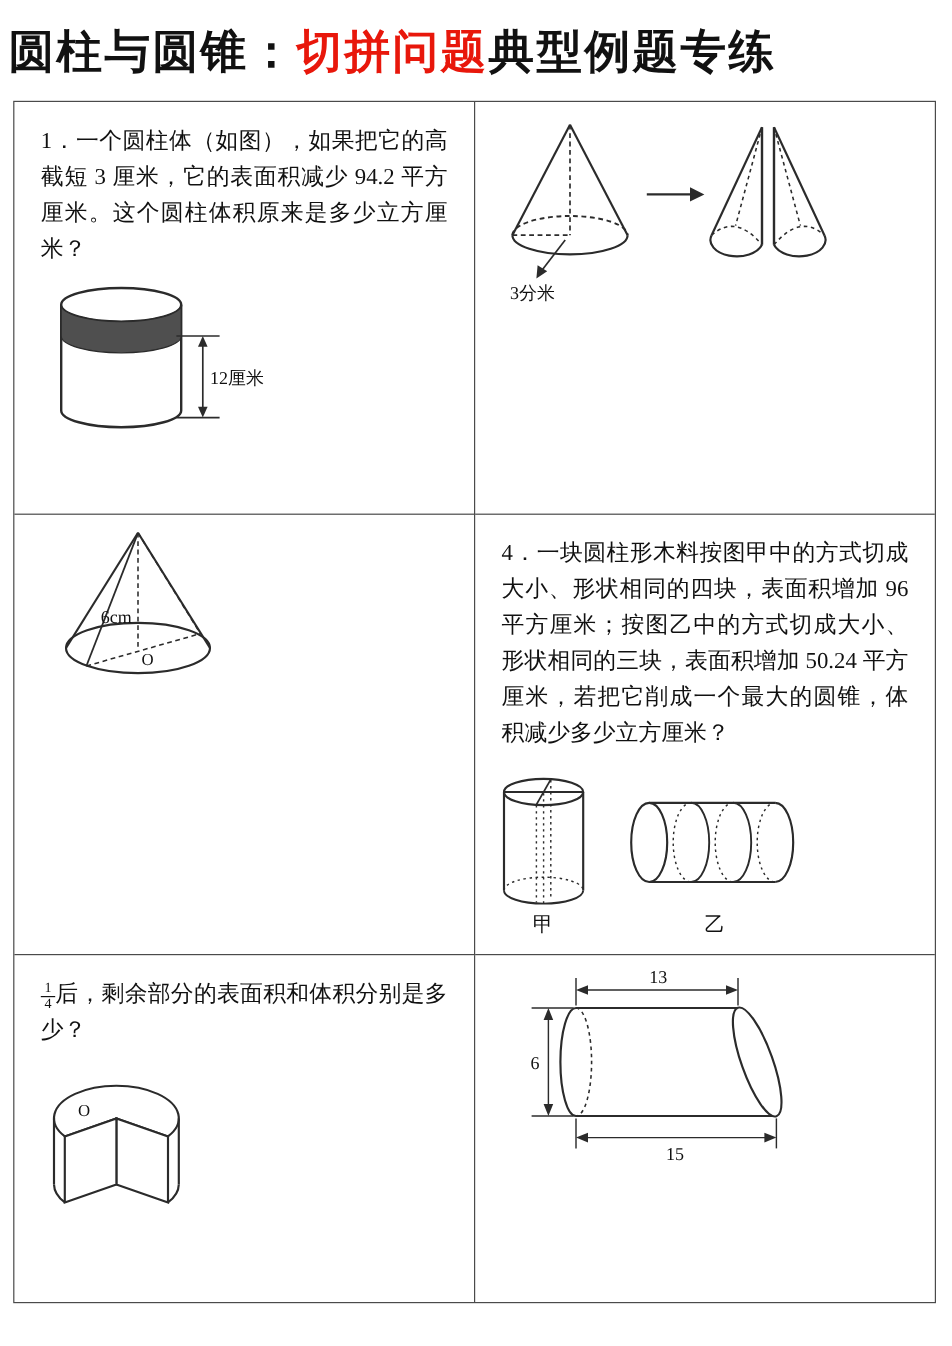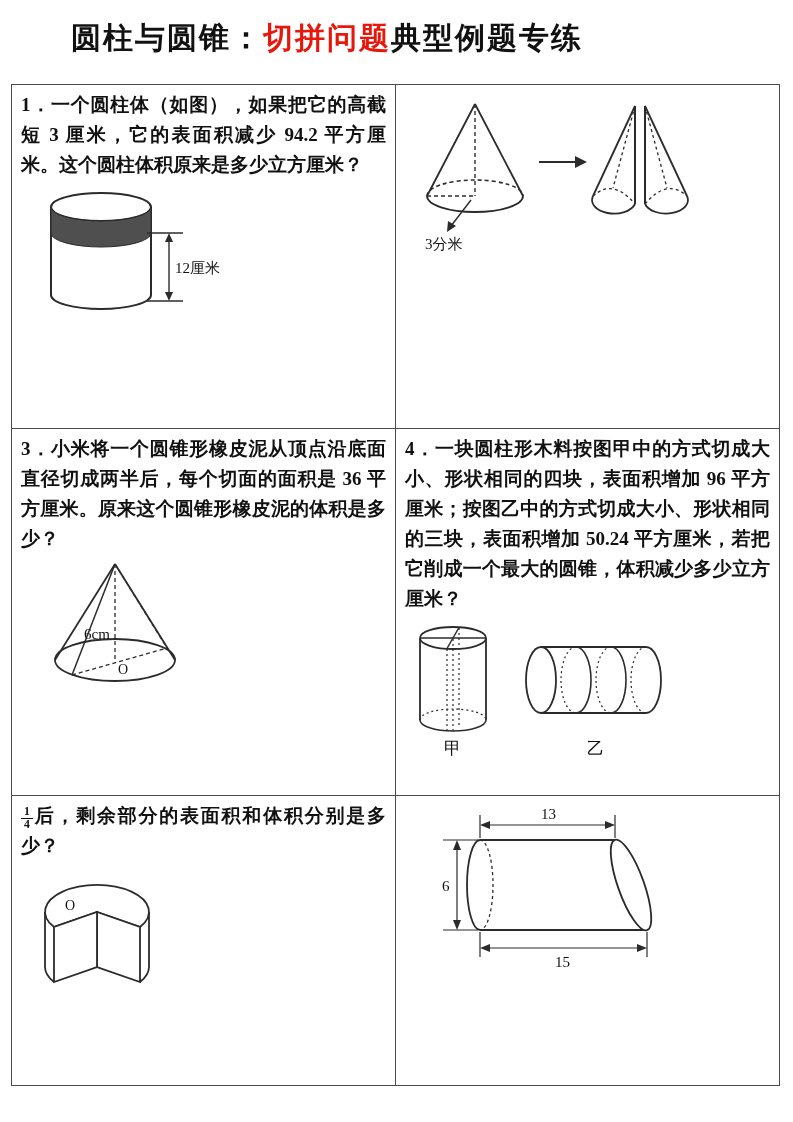--- a/index.html
+++ b/index.html
@@ -1,29 +1,29 @@
 <!DOCTYPE html>
 <html><head>
 <meta charset="utf-8">
 <style>
   html,body{margin:0;padding:0;background:#ffffff;}
   body{width:793px;height:1122px;position:relative;font-family:"Liberation Serif",serif;color:#111;}
   .title{position:absolute;top:18px;left:0;width:654px;text-align:center;
-         font-family:"Liberation Sans",sans-serif;font-weight:bold;font-size:30px;
+         font-family:"Liberation Sans",sans-serif;font-weight:bold;font-size:38px;
          letter-spacing:2px;white-space:nowrap;}
   .title .hl{color:#e8170b;}
   .worksheet{position:absolute;left:11px;top:84px;width:769px;height:1002px;
              border:1px solid #4a4a4a;display:grid;
              grid-template-columns:384px 1fr;grid-template-rows:344px 367px 1fr;
              box-sizing:border-box;}
   .cell{border-right:1px solid #4a4a4a;border-bottom:1px solid #4a4a4a;
         padding:5px 9px 0 9px;box-sizing:border-box;overflow:hidden;}
   .cell.last-col{border-right:none;}
   .cell.last-row{border-bottom:none;}
-  .ptext{font-size:19px;line-height:30px;text-align:justify;margin:0;font-weight:bold;}
+  .ptext{font-size:19px;line-height:30px;text-align:justify;margin:13px;}
   .diagram{display:block;}
   svg{font-family:"Liberation Serif",serif;}
   svg text{fill:#111;}
   .frac{display:inline-block;vertical-align:-0.5em;text-align:center;
         font-size:0.62em;line-height:1.05;}
   .frac .num{display:block;border-bottom:1.5px solid #111;padding:0 3px;}
   .frac .den{display:block;}
 </style>
 </head>
 <body>
@@ -70,21 +70,20 @@
       <path d="M186,102 Q206,84 228,110" fill="none" stroke="#2b2b2b" stroke-width="1.3" stroke-dasharray="3 3"></path>
       <line x1="238" y1="12" x2="238" y2="110" stroke="#2b2b2b" stroke-width="2"></line>
       <line x1="238" y1="12" x2="280" y2="102" stroke="#2b2b2b" stroke-width="1.8"></line>
       <path d="M238,110 A21,13 0 0 0 280,102" fill="none" stroke="#2b2b2b" stroke-width="1.8"></path>
       <line x1="238" y1="12" x2="260" y2="94" stroke="#2b2b2b" stroke-width="1.3" stroke-dasharray="3 3"></line>
       <path d="M238,110 Q260,84 280,102" fill="none" stroke="#2b2b2b" stroke-width="1.3" stroke-dasharray="3 3"></path>
     </svg>
   </div>
 
   <div class="cell">
-    <p class="ptext">3．小米将一个圆锥形橡皮泥从顶点沿底面直径切成两半后，每个切面的面积是 36 平方厘米。原来这个圆锥形橡皮泥的体积是多少？</p>
     <svg class="diagram" width="180" height="140" viewBox="0 0 180 140" style="margin:4px 0 0 6px;">
       <ellipse cx="88" cy="102" rx="60" ry="21" fill="none" stroke="#2b2b2b" stroke-width="1.8"></ellipse>
       <line x1="88" y1="6" x2="28" y2="102" stroke="#2b2b2b" stroke-width="1.8"></line>
       <line x1="88" y1="6" x2="148" y2="102" stroke="#2b2b2b" stroke-width="1.8"></line>
       <line x1="88" y1="6" x2="45" y2="117" stroke="#2b2b2b" stroke-width="1.5"></line>
       <line x1="88" y1="6" x2="88" y2="102" stroke="#2b2b2b" stroke-width="1.3" stroke-dasharray="4 3"></line>
       <line x1="88" y1="6" x2="140" y2="90" stroke="#2b2b2b" stroke-width="1.3" stroke-dasharray="4 3"></line>
       <line x1="45" y1="117" x2="140" y2="90" stroke="#2b2b2b" stroke-width="1.3" stroke-dasharray="4 3"></line>
       <text x="57" y="81" font-size="15">6cm</text>
       <text x="91" y="116" font-size="14">O</text>

